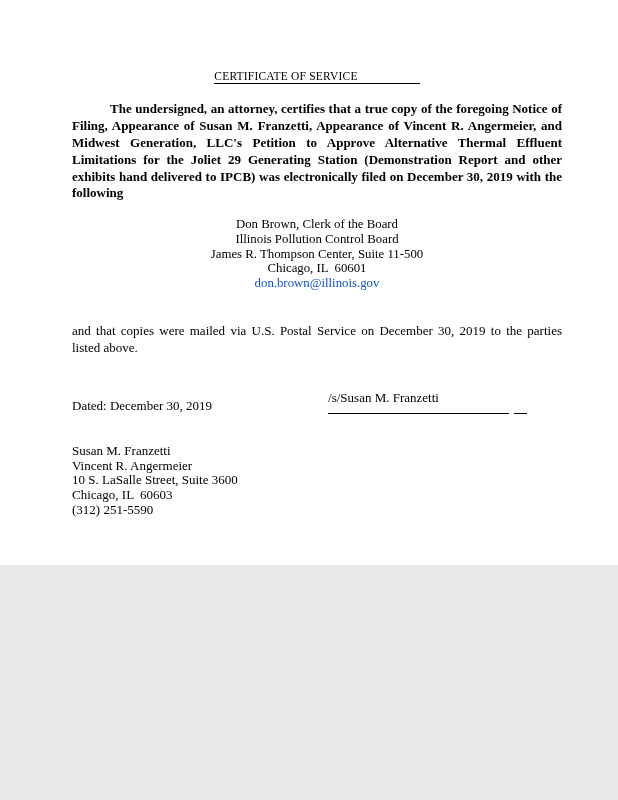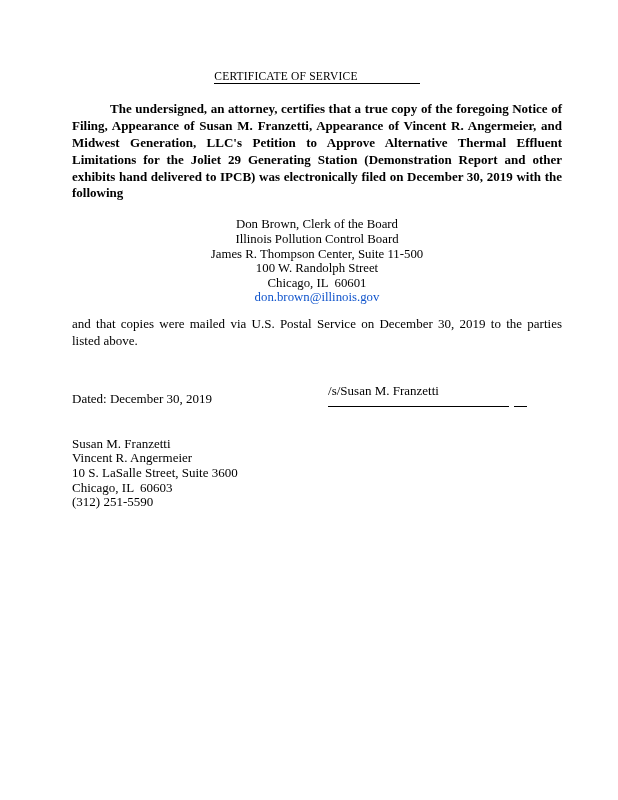--- a/index.html
+++ b/index.html
@@ -3,21 +3,21 @@
 <meta charset="utf-8">
 <style>
   html, body {
     margin: 0;
     padding: 0;
     background: #e8e8e8;
   }
   .page {
     position: relative;
     width: 618px;
-    height: 800px;
+    height: 565px;
     margin: 0 auto;
     background: #ffffff;
     box-sizing: border-box;
     padding: 68px 56px 0 72px;
     font-family: "Liberation Serif", serif;
     font-size: 13px;
     color: #000000;
     overflow: hidden;
   }
   .title-wrap {
@@ -36,21 +36,21 @@
     text-align: justify;
     text-indent: 38px;
     line-height: 1.3;
     margin: 0 0 15px 0;
     font-weight: bold;
   }
   .address-block {
     text-align: center;
     line-height: 1.14;
     font-size: 12.8px;
-    margin-bottom: 11px;
+    margin-bottom: 33px;
   }
   .address-line {
     white-space: pre-wrap;
   }
   .email-line a {
     color: var(--link-color, #1155cc);
     cursor: pointer;
   }
   .mailing-para {
     text-align: justify;
@@ -94,21 +94,20 @@
   <div class="title-wrap">
     <span class="doc-title">CERTIFICATE OF SERVICE</span>
   </div>
 
   <p class="cert-para">The undersigned, an attorney, certifies that a true copy of the foregoing Notice of Filing, Appearance of Susan M. Franzetti, Appearance of Vincent R. Angermeier, and Midwest Generation, LLC's Petition to Approve Alternative Thermal Effluent Limitations for the Joliet 29 Generating Station (Demonstration Report and other exhibits hand delivered to IPCB) was electronically filed on December 30, 2019 with the following</p>
 
   <div class="address-block">
     <div class="address-line">Don Brown, Clerk of the Board</div>
     <div class="address-line">Illinois Pollution Control Board</div>
     <div class="address-line">James R. Thompson Center, Suite 11-500</div>
-    <div class="address-line">100 W. Randolph Street</div>
     <div class="address-line">Chicago, IL  60601</div>
     <div class="email-line">
       <a>don.brown@illinois.gov</a>
     </div>
   </div>
 
   <p class="mailing-para">and that copies were mailed via U.S. Postal Service on December 30, 2019 to the parties listed above.</p>
 
   <div class="dated-row">
     <span class="dated-label">Dated: December 30, 2019</span>

